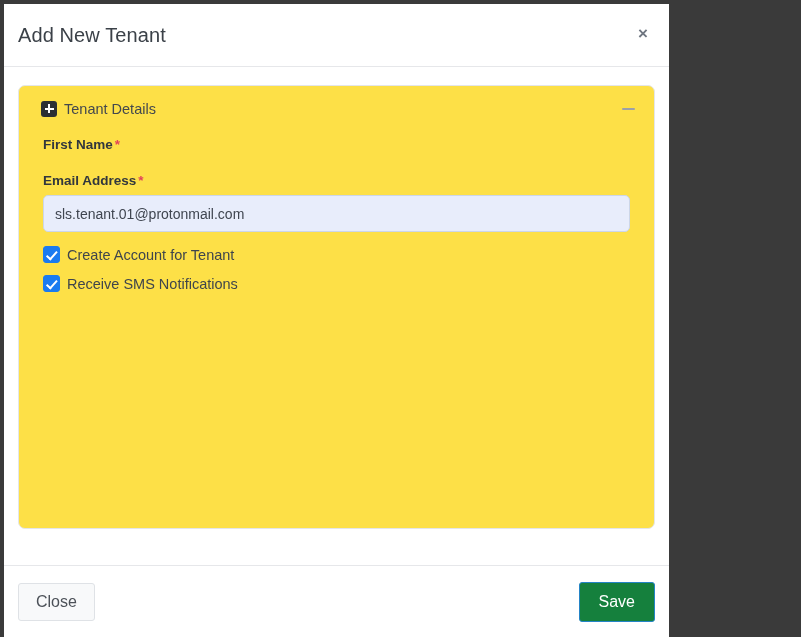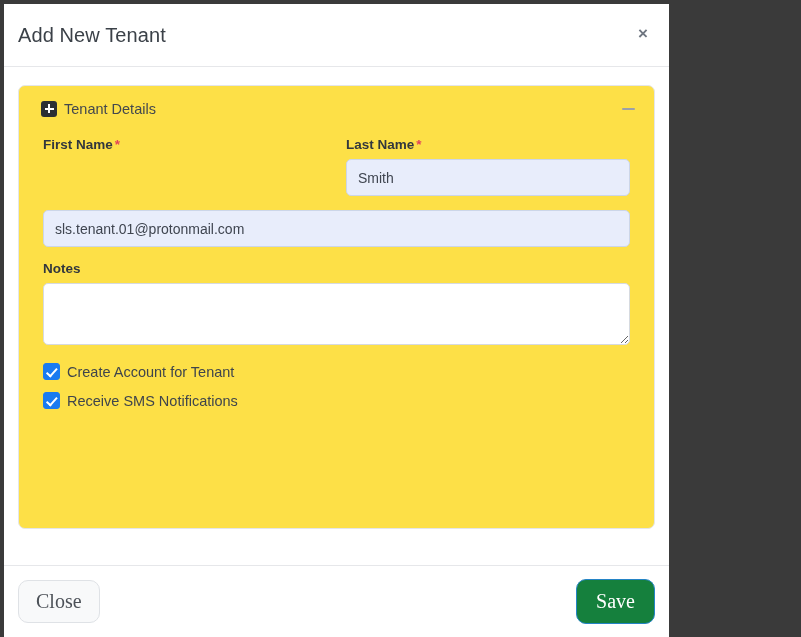--- a/index.html
+++ b/index.html
@@ -232,23 +232,23 @@
     flex: 0 0 72px;
     height: 72px;
     border-top: 1px solid #e6e7ea;
     display: flex;
     align-items: center;
     justify-content: space-between;
     padding: 0 14px;
     box-sizing: border-box;
   }
   .btn {
-    font-family: Liberation Serif, serif;
-    font-size: 20px;
-    border-radius: 10px;
+    font-family: Liberation Sans, sans-serif;
+    font-size: 16px;
+    border-radius: 3px;
     cursor: pointer;
     box-sizing: border-box;
   }
   .btn-close {
     background: #f8f9fa;
     border: 1px solid #dfe2e6;
     color: #4c5158;
     padding: 9px 17px;
   }
   .btn-save {
@@ -279,38 +279,31 @@
       </div>
 
       <div class="card-body">
 
         <div class="row">
           <div class="field">
             <label class="field-label">
               <span>First Name</span><span class="req">*</span>
             </label>
           </div>
+        </div>
+
+        <div class="row">
           <div class="field">
             <label class="field-label">
-              <span>Last Name</span><span class="req">*</span>
+              <span>Email Address</span><span class="req">*</span>
             </label>
-            <input class="input filled" type="text" value="Smith" style="">
-          </div>
-        </div>
-
-        <div class="row">
-          <div class="field">
             <input class="input filled" type="text" value="sls.tenant.01@protonmail.com" style="">
           </div>
         </div>
 
-        <div class="notes-row">
-          <label class="field-label">Notes</label>
-          <textarea class="textarea" placeholder="" style=""></textarea>
-        </div>
 
         <div class="check-row">
           <span class="checkbox"></span>
           <span class="check-label">Create Account for Tenant</span>
         </div>
 
         <div class="check-row">
           <span class="checkbox"></span>
           <span class="check-label">Receive SMS Notifications</span>
         </div>

